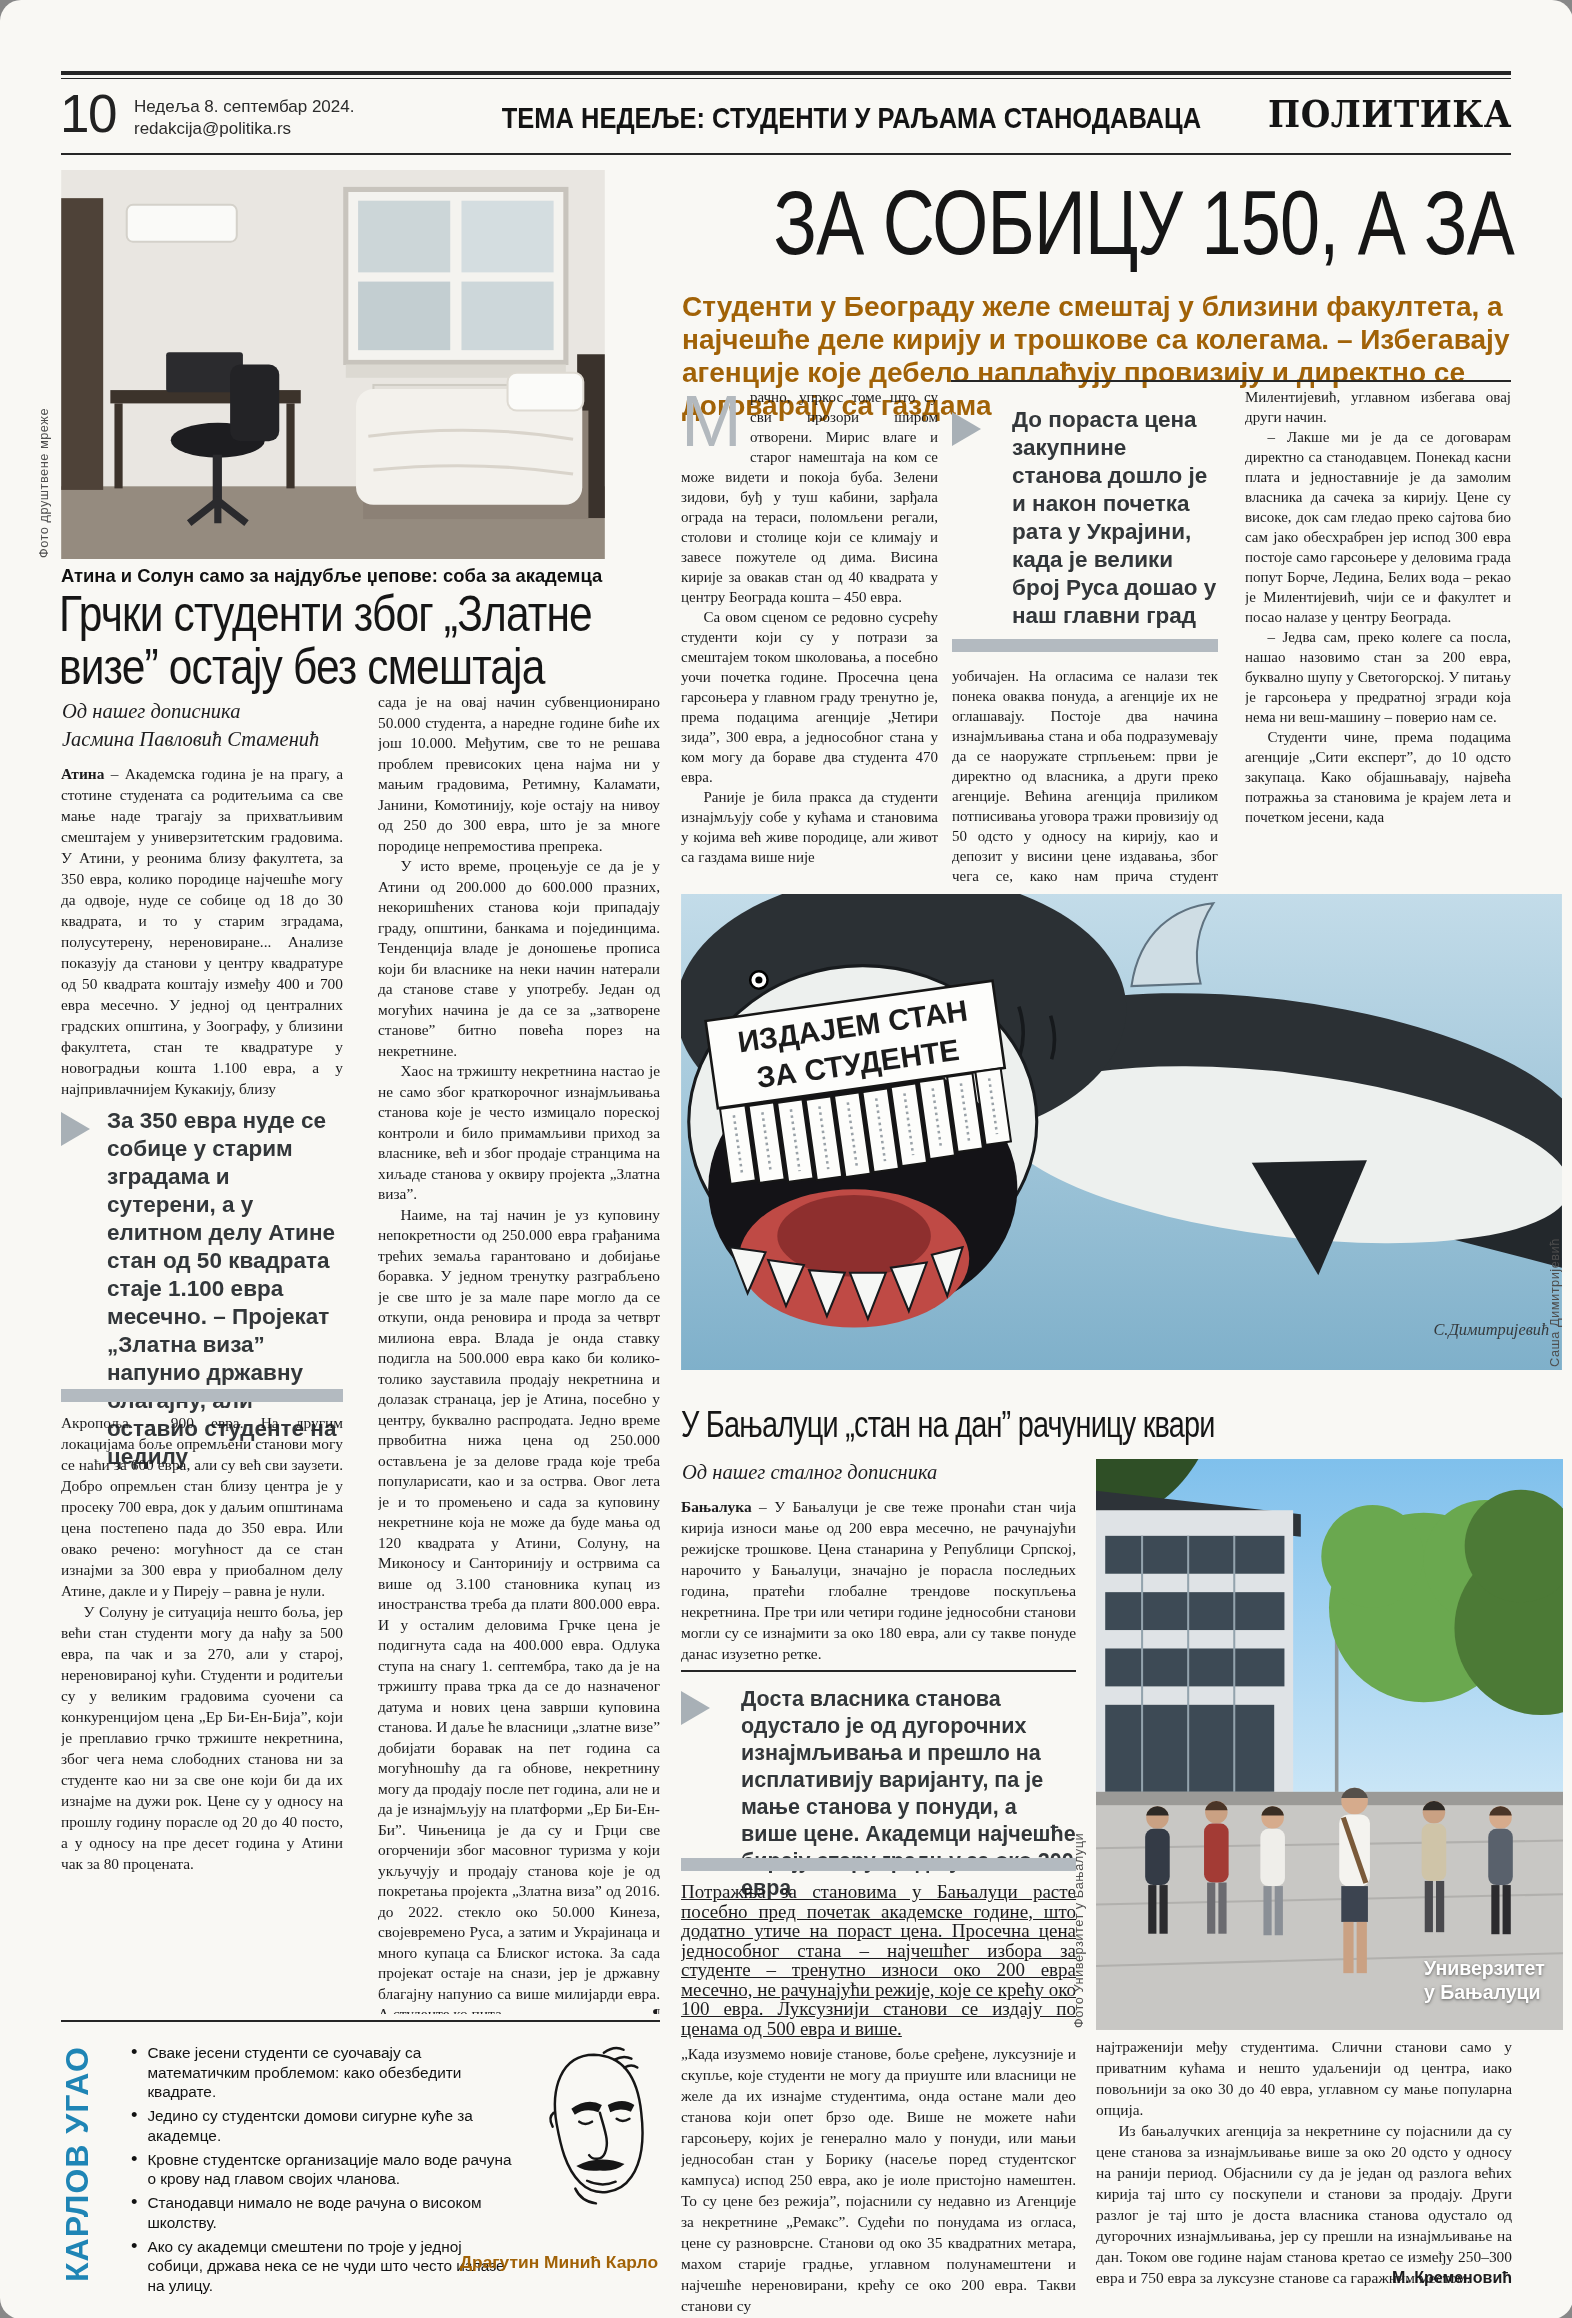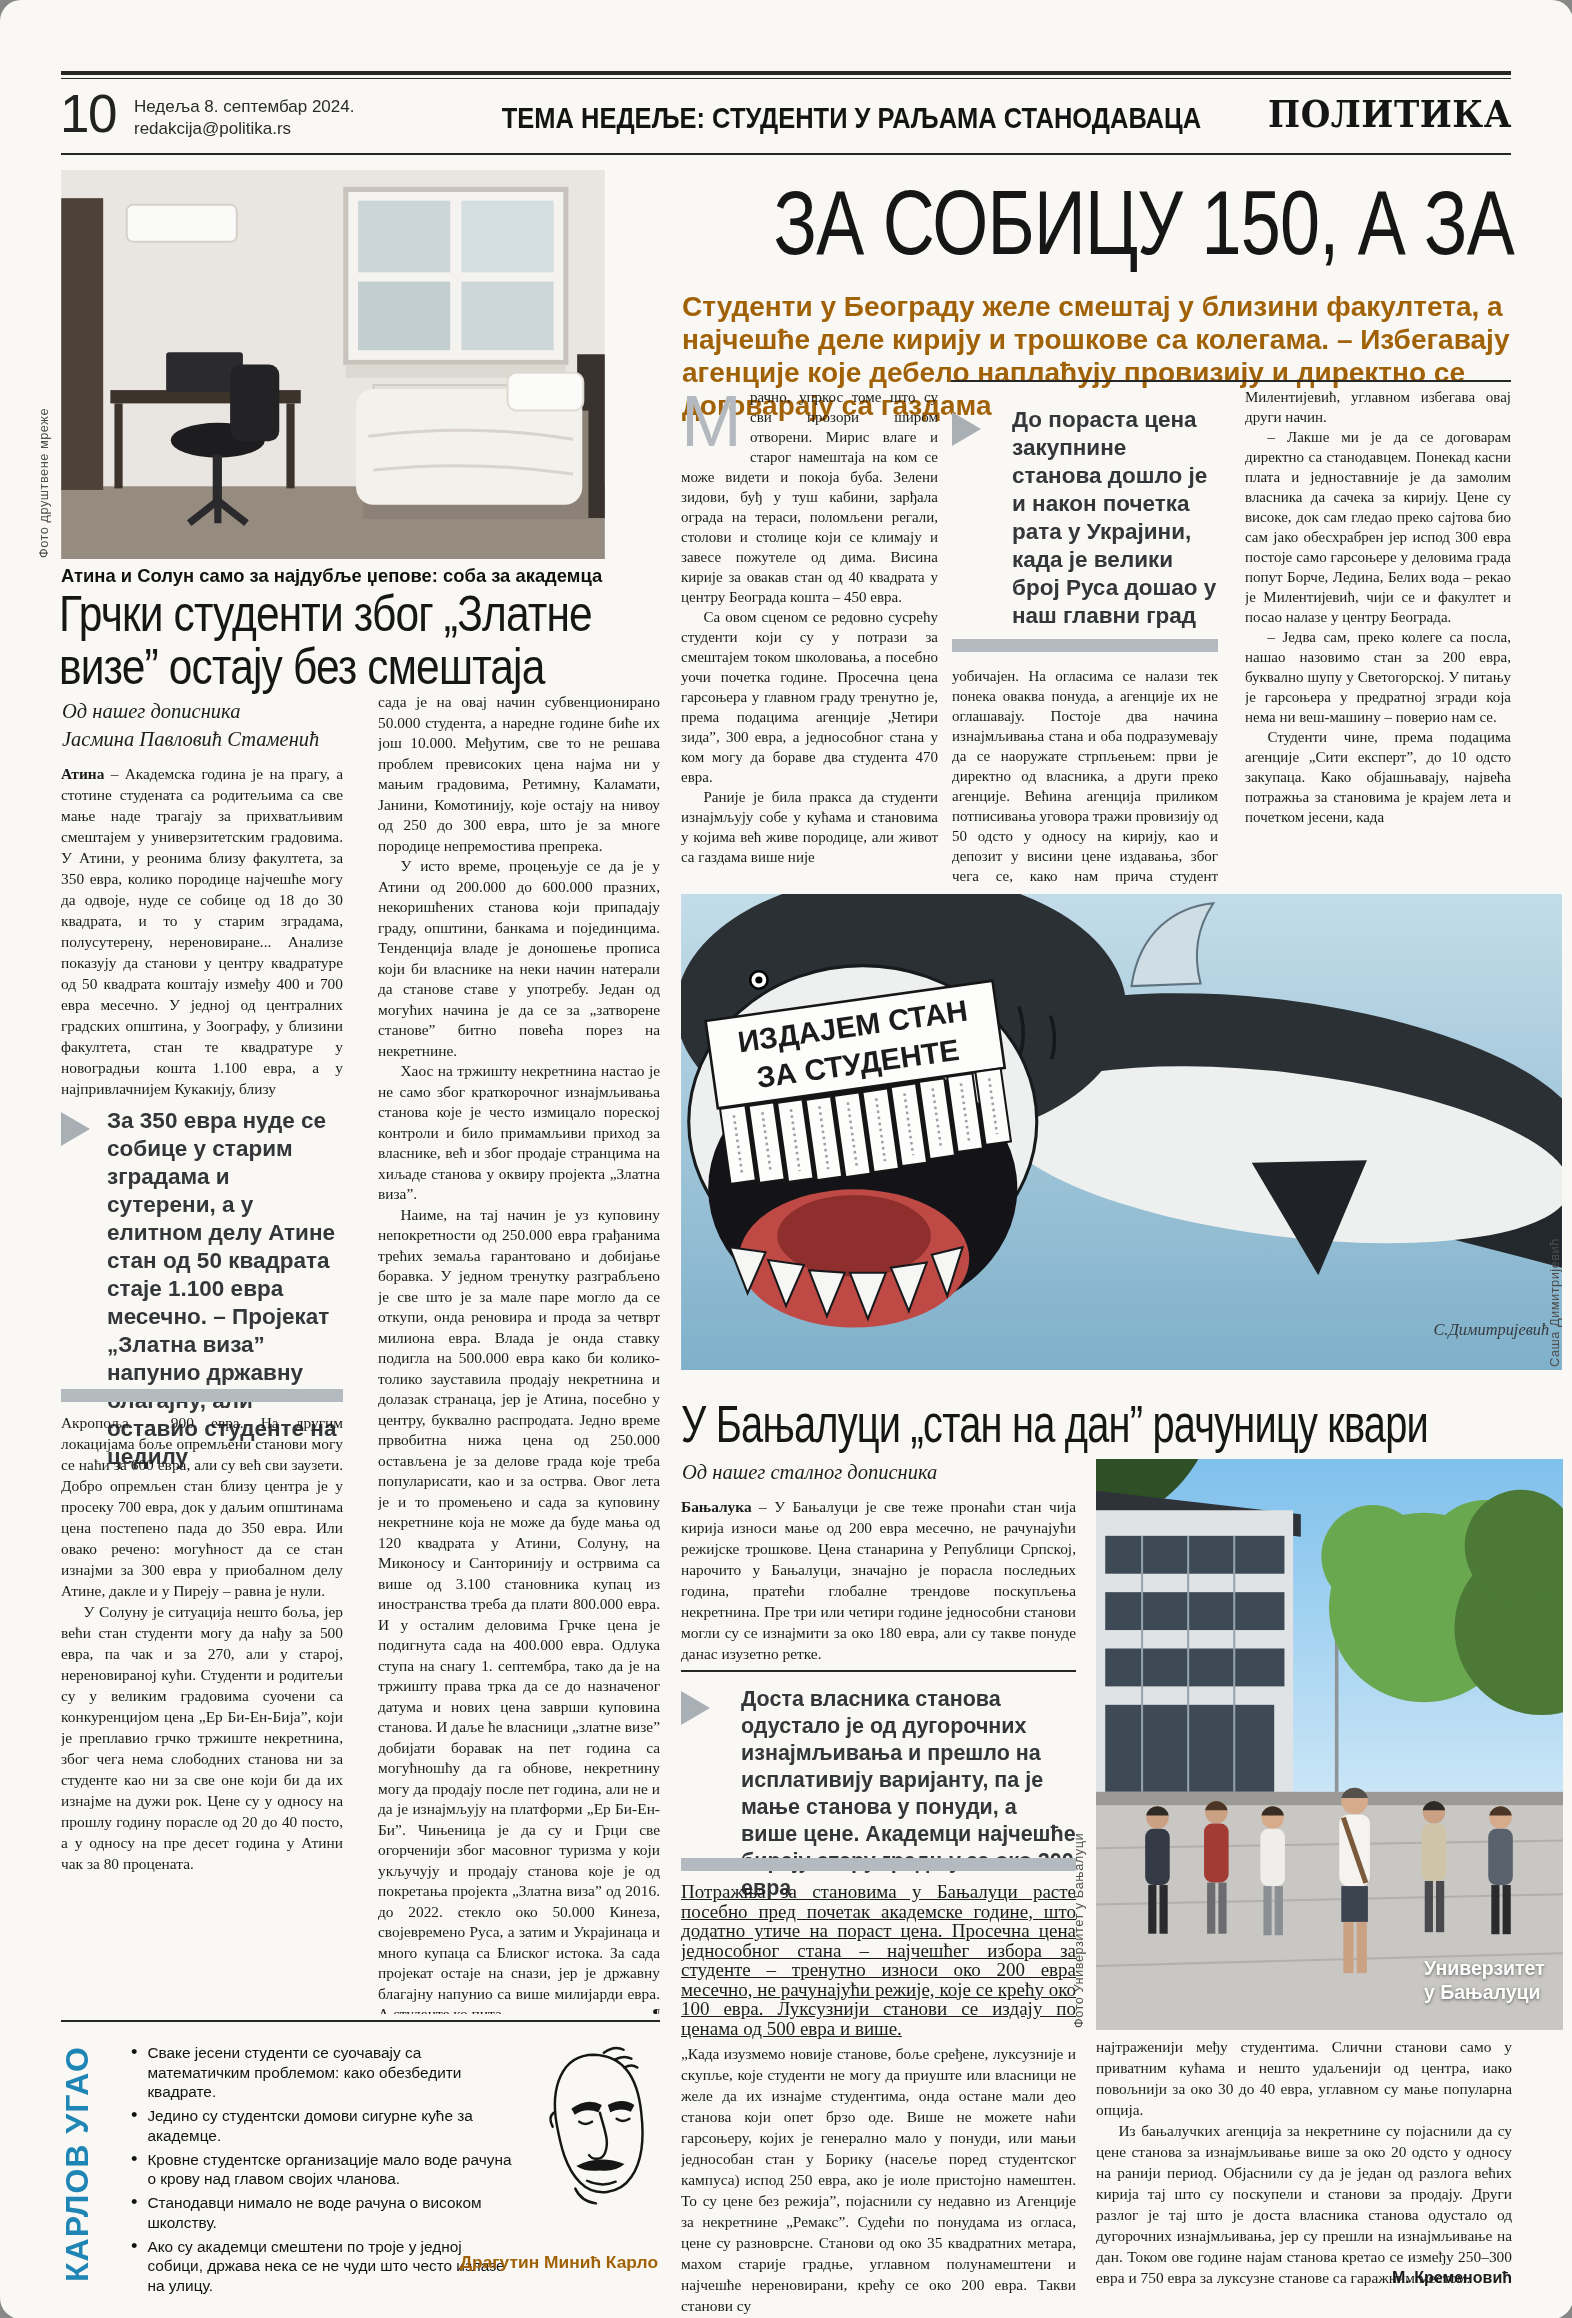--- a/index.html
+++ b/index.html
@@ -16,21 +16,21 @@
             display:inline-block;transform:scaleY(1.12);}
 
   
   .sx{display:inline-block;white-space:nowrap;transform-origin:0 50%;}
   .sx85{transform:scaleX(.85);} .sx80{transform:scaleX(.8);transform-origin:50% 50%;}
   .sx78{transform:scaleX(.78);}
 
   .hl{font-family:"Liberation Sans",sans-serif;font-weight:400;color:#161616;letter-spacing:-1px;}
   .hl-greek{font-size:50px;line-height:53px;}
   .hl-big{font-size:90px;line-height:102px;text-align:center;width:100%;}
-  .hl-bl{font-size:51px;line-height:56px;}
+  .hl-bl{font-size:37px;line-height:56px;}
   .subhead{font:700 28px/33px "Liberation Sans",sans-serif;color:#a16207;}
   .caption{font:700 18.4px/22.5px "Liberation Sans",sans-serif;color:#101010;}
   .byline{font-style:italic;font-size:20.5px;line-height:28px;color:#1d1d1f;}
 
   .body-text{font-size:15.4px;line-height:21px;text-align:justify;overflow:hidden;}
   .body-text p{margin:0;text-indent:22.5px;}
   .body-text p.ni{text-indent:0;}
   .bt-bgd{font-size:15px;line-height:20px;}
   .bt-sm{font-size:19px;line-height:19.5px;text-decoration:underline;}
   .lead{font-weight:700;}

